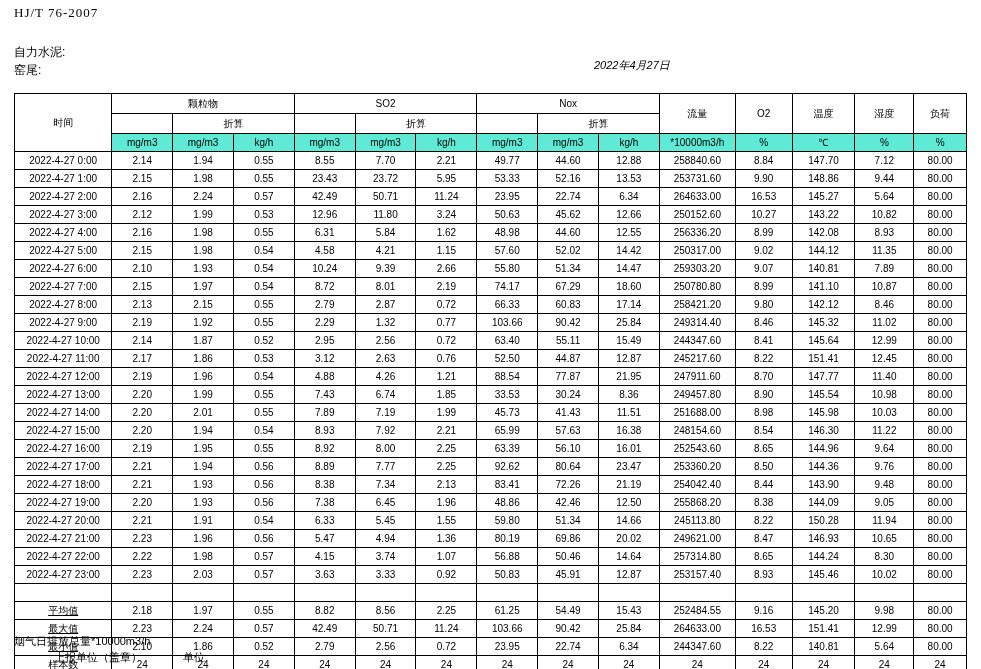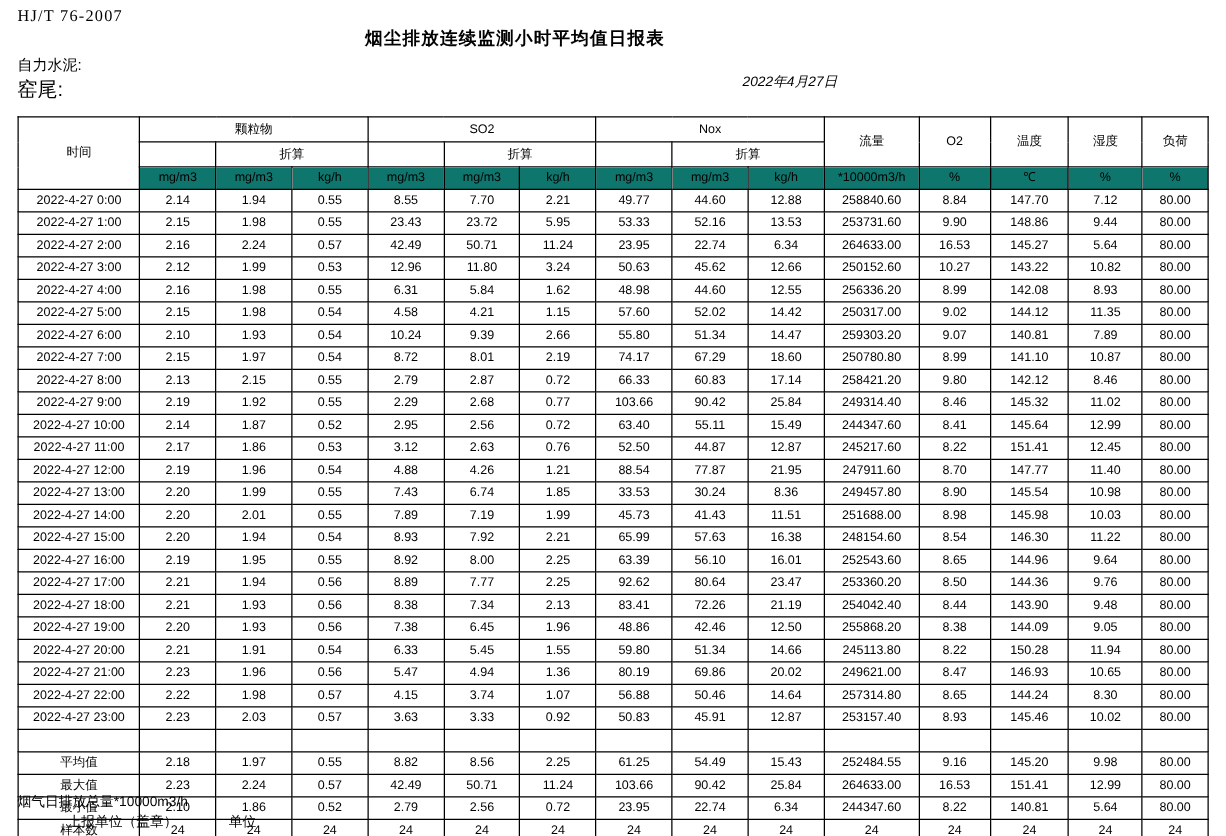--- a/index.html
+++ b/index.html
@@ -43,21 +43,21 @@
   .company {
     position: absolute;
     left: 14px;
     top: 44px;
     font-size: 12px;
   }
   .outlet {
     position: absolute;
     left: 14px;
     top: 62px;
-    font-size: 16px;
+    font-size: 12px;
   }
   .report-date {
     position: absolute;
     left: 594px;
     top: 58px;
     font-size: 11px;
     font-style: italic;
   }
   table.main {
     position: absolute;
@@ -77,30 +77,31 @@
     font-weight: normal;
     font-size: 10px;
     white-space: nowrap;
     overflow: hidden;
   }
   .grp-head {
     height: 20px;
     line-height: 20px;
   }
   .unit-row td {
-    background: #0f766e;
+    background: #5eead4;
     height: 19px;
     line-height: 19px;
   }
   .time-cell {
     text-align: left;
     padding-left: 5px;
   }
   .lbl-cell {
     text-align: center;
+    text-decoration: underline;
   }
   .blank-row td {
     height: 10px;
     line-height: 10px;
     border-left: 1px solid #000;
     border-right: 1px solid #000;
     border-top: 1px solid #000;
     border-bottom: 1px solid #000;
   }
   .footer-note {
@@ -124,21 +125,20 @@
   col.c-temp { width: 62px; }
   col.c-hum { width: 58px; }
   col.c-load { width: 52px; }
 </style>
 </head>
 <body>
 
 <div class="page">
 
   <div class="std-code">HJ/T 76-2007</div>
-  <div class="doc-title">烟尘排放连续监测小时平均值日报表</div>
   <div class="company">自力水泥:</div>
   <div class="outlet">窑尾:</div>
   <div class="report-date">2022年4月27日</div>
 
   <table class="main">
     <colgroup>
       <col class="c-time">
         <col class="c-n">
         <col class="c-n">
         <col class="c-n">
@@ -344,21 +344,21 @@
           <td>142.12</td>
           <td>8.46</td>
           <td>80.00</td>
         </tr>
         <tr>
           <td class="time-cell">2022-4-27 9:00</td>
           <td>2.19</td>
           <td>1.92</td>
           <td>0.55</td>
           <td>2.29</td>
-          <td>2.68</td>
+          <td>1.32</td>
           <td>0.77</td>
           <td>103.66</td>
           <td>90.42</td>
           <td>25.84</td>
           <td>249314.40</td>
           <td>8.46</td>
           <td>145.32</td>
           <td>11.02</td>
           <td>80.00</td>
         </tr>

